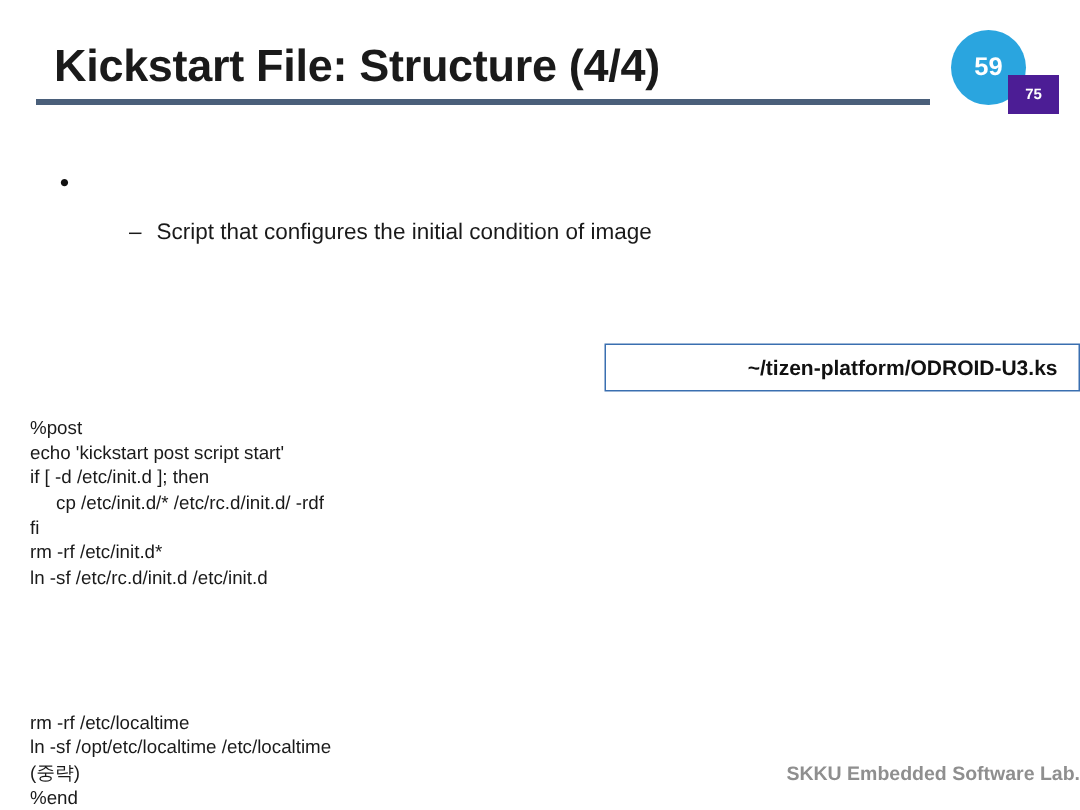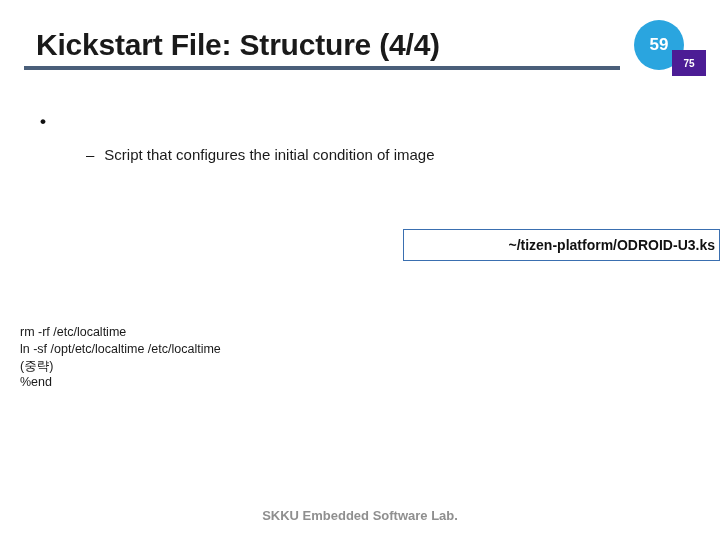--- a/index.html
+++ b/index.html
@@ -121,36 +121,36 @@
     left: 403px;
     top: 229px;
     width: 317px;
     height: 32px;
     background: #ffffff;
     border: 1px solid #3a6fb0;
     box-sizing: border-box;
     display: flex;
     align-items: center;
     justify-content: flex-end;
-    padding-right: 4px;
+    padding-right: 14px;
   }
   .path-box span {
     font-size: 14px;
     font-weight: bold;
     color: #111111;
     white-space: nowrap;
   }
 
   
   .footer {
     position: absolute;
     left: 0;
     top: 508px;
     width: 720px;
-    text-align: center;
+    text-align: right;
     font-size: 13px;
     font-weight: bold;
     color: #8f8f8f;
   }
 </style>
 </head>
 <body>
 
 <div class="slide-title">Kickstart File: Structure (4/4)</div>
 <div class="title-rule"></div>
@@ -164,20 +164,27 @@
 <div class="bullet-l2">
   <span class="dash">–</span>
   <span>Script that configures the initial condition of image</span>
 </div>
 
 <div class="path-box">
   <span>~/tizen-platform/ODROID-U3.ks</span>
 </div>
 
 <div class="code-panel">
+  <div>%post
+echo 'kickstart post script start'
+if [ -d /etc/init.d ]; then
+     cp /etc/init.d/* /etc/rc.d/init.d/ -rdf
+fi
+rm -rf /etc/init.d*
+ln -sf /etc/rc.d/init.d /etc/init.d</div>
   <div class="code-gap"></div>
   <div>rm -rf /etc/localtime
 ln -sf /opt/etc/localtime /etc/localtime
 (중략)
 %end</div>
 </div>
 
 <div class="footer">SKKU Embedded Software Lab.</div>
 
 </body></html>

